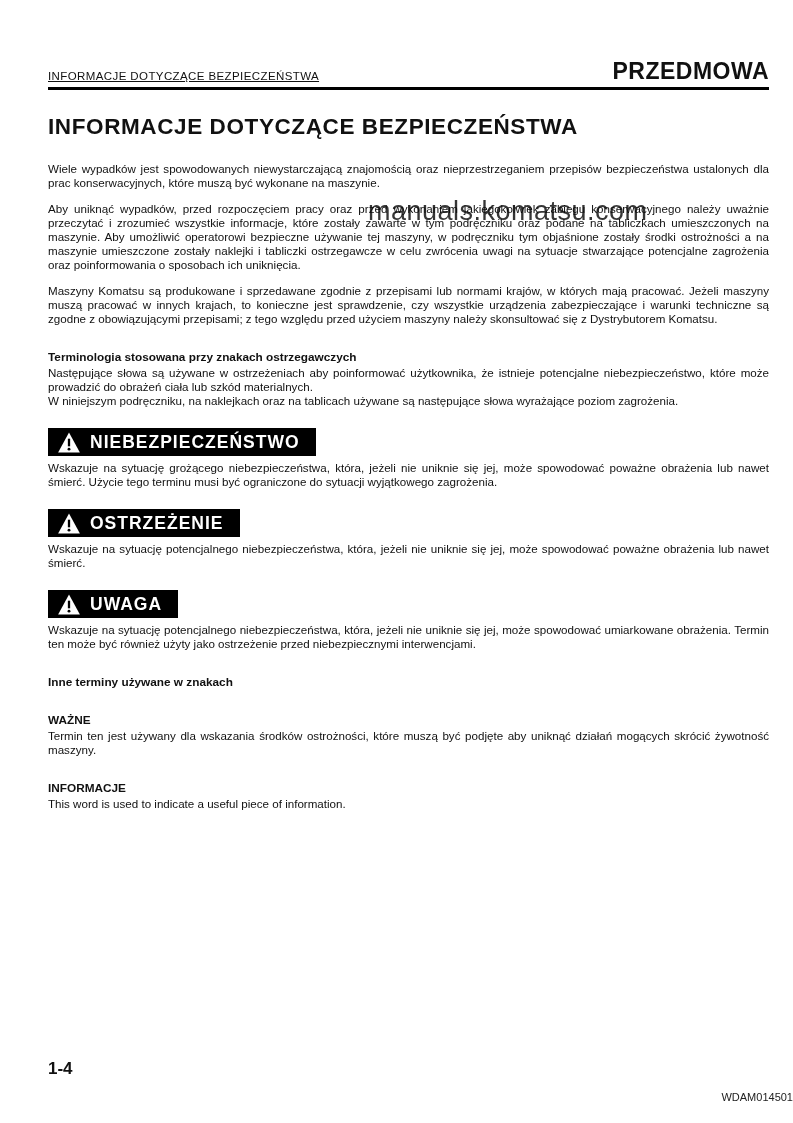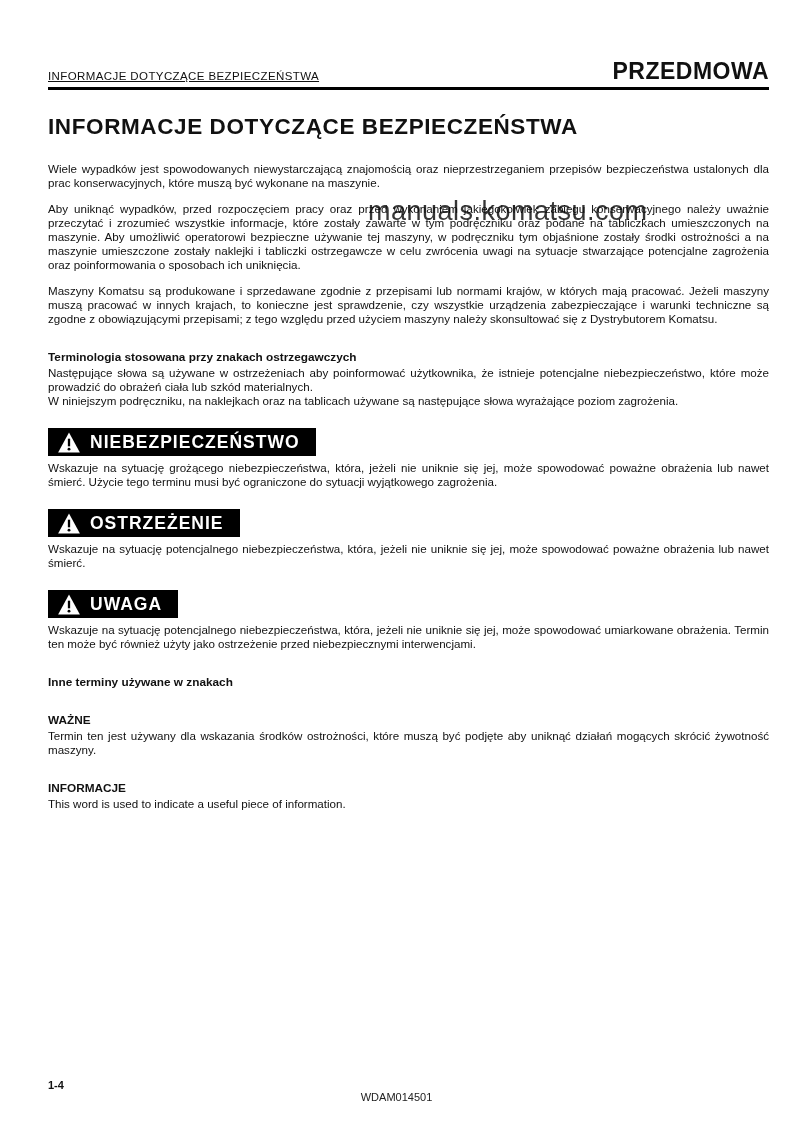--- a/index.html
+++ b/index.html
@@ -55,26 +55,26 @@
   .watermark{
     position:absolute;
     top:196px;left:368px;
     font-size:27px;
     color:rgba(10,10,10,.82);
     letter-spacing:.5px;
     white-space:nowrap;
     pointer-events:none;
   }
   .footer-page{
-    position:absolute;left:48px;bottom:32px;
-    font-size:11px;font-weight:700;
+    position:absolute;left:48px;bottom:44px;
+    font-size:17px;font-weight:700;
   }
   .footer-doc{
     position:absolute;left:0;right:0;bottom:20px;
-    text-align:center;font-size:11px;color:#222;
+    text-align:right;font-size:11px;color:#222;
   }
 </style>
 </head>
 <body>
 
 <div class="page">
 
   <div class="header">
     <span class="h-left">INFORMACJE DOTYCZĄCE BEZPIECZEŃSTWA</span>
     <span class="h-right">PRZEDMOWA</span>

